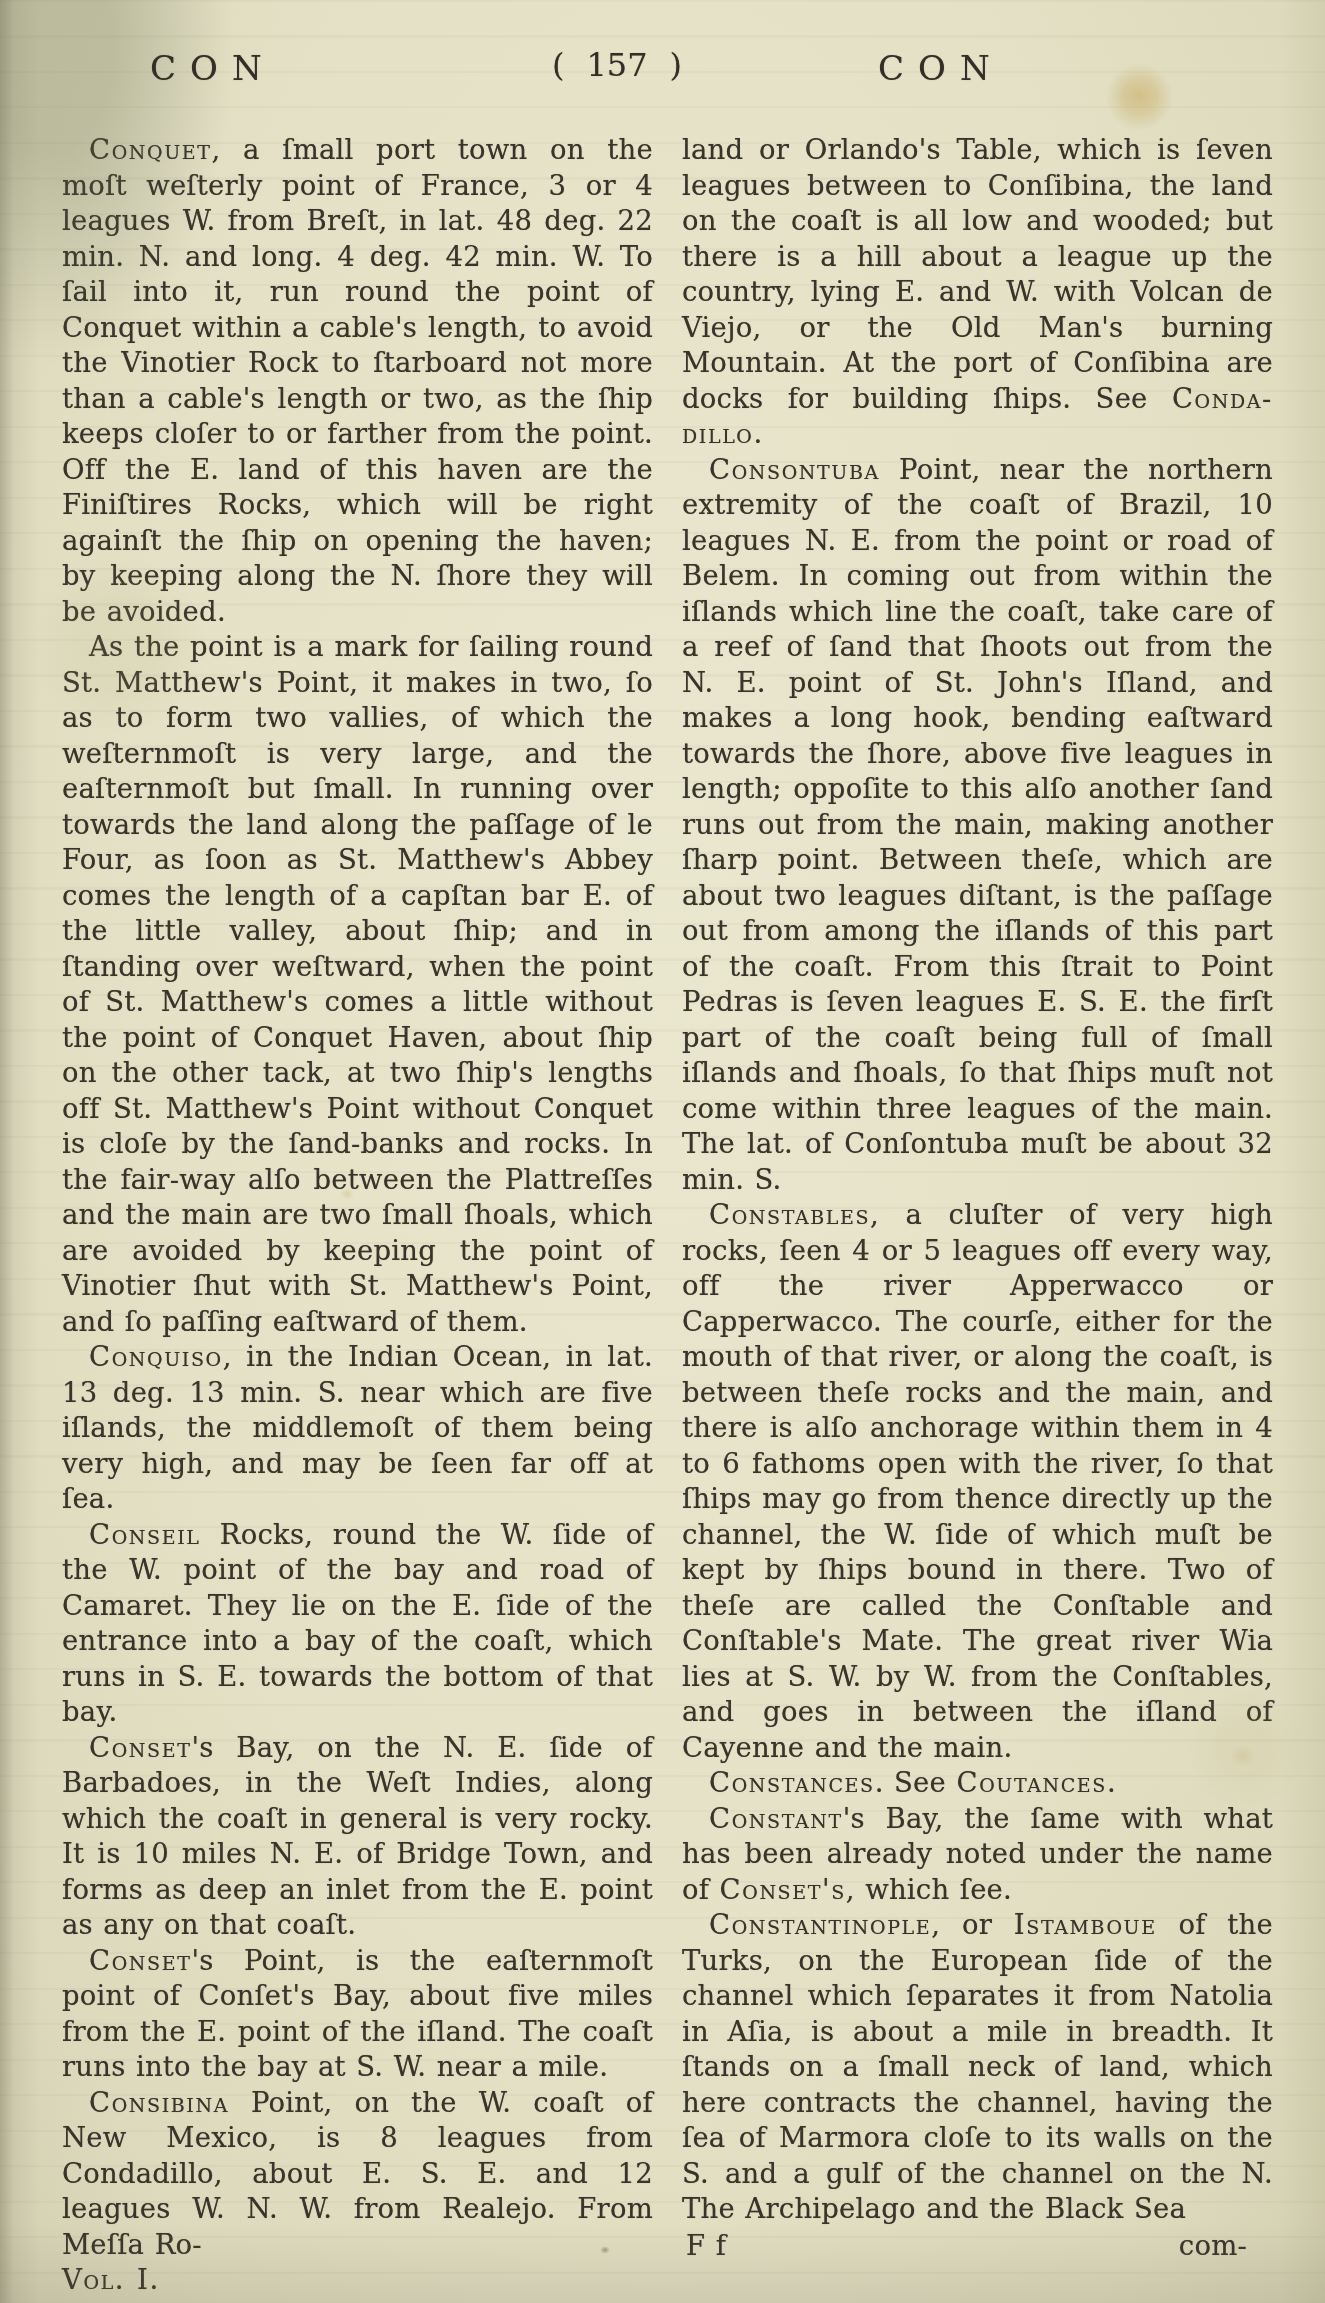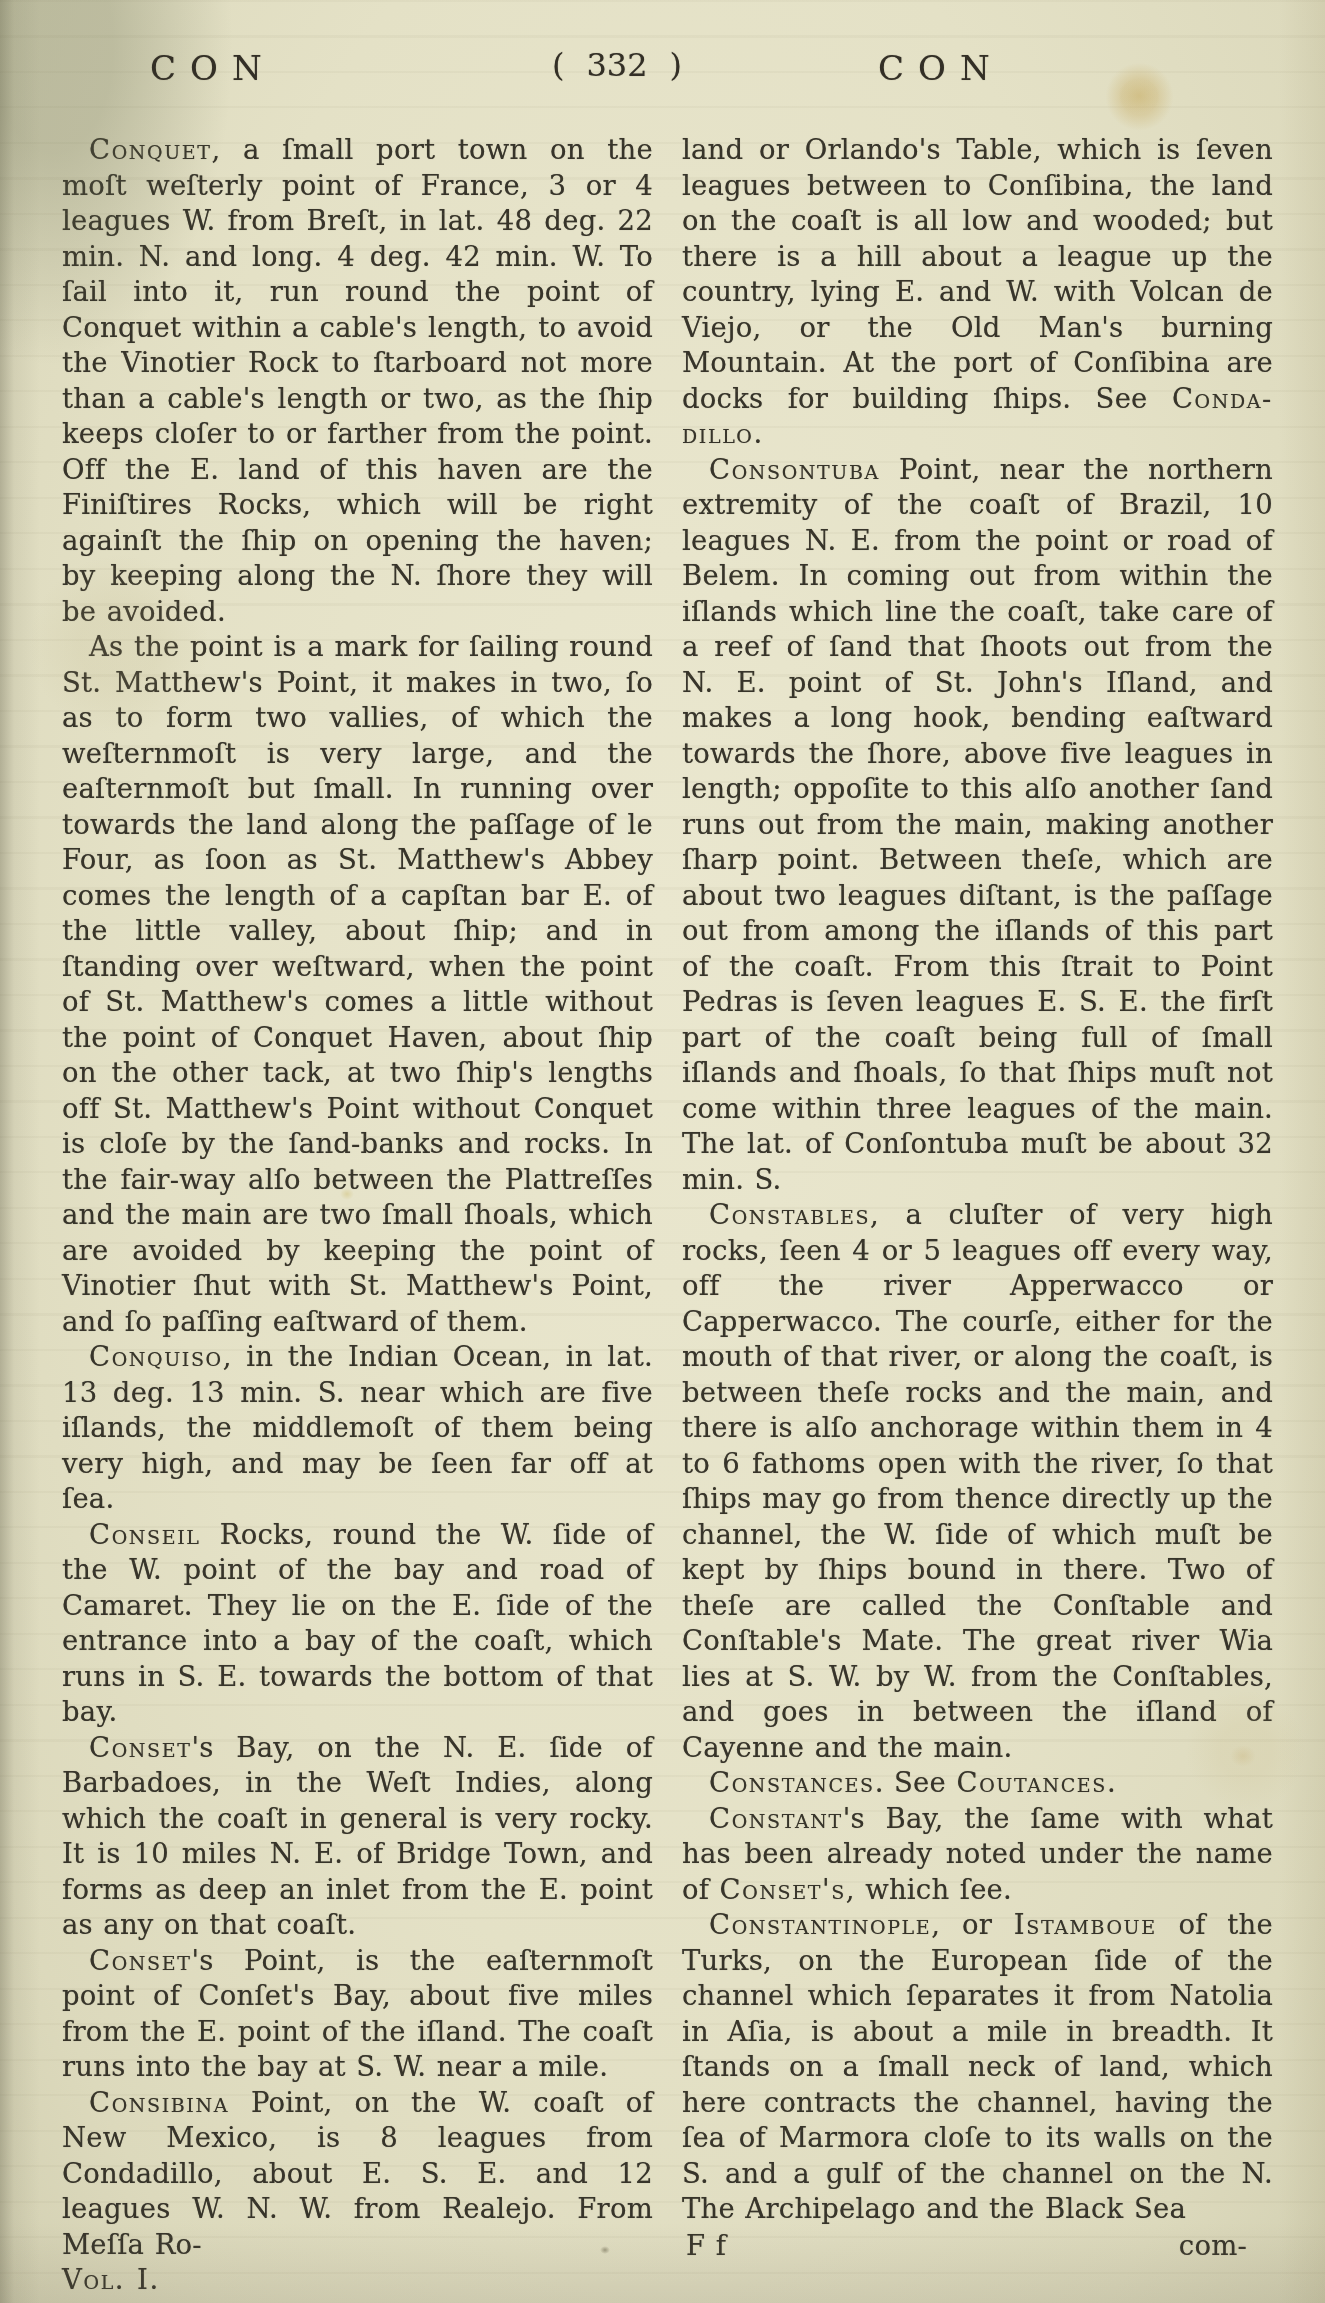--- a/index.html
+++ b/index.html
@@ -77,21 +77,21 @@
 
   <div class="stain stain-a"></div>
   <div class="stain stain-b"></div>
   <div class="stain stain-c"></div>
   <div class="stain stain-d"></div>
 
   <div class="header">
     <span class="running-title rt-left">CON</span>
     <span class="folio">
       <span>(</span>
-      <span>332</span>
+      <span>157</span>
       <span>)</span>
     </span>
     <span class="running-title rt-right">CON</span>
   </div>
 
   <div class="columns">
 
     <div class="col">
       <p><span class="sc">Conquet</span><span>, a ſmall port town on the moſt weſterly point of France, 3 or 4 leagues W. from Breſt, in lat. 48 deg. 22 min. N. and long. 4 deg. 42 min. W. To ſail into it, run round the point of Conquet within a cable's length, to avoid the Vinotier Rock to ſtarboard not more than a cable's length or two, as the ſhip keeps cloſer to or farther from the point. Off the E. land of this haven are the Finiſtires Rocks, which will be right againſt the ſhip on opening the haven; by keeping along the N. ſhore they will be avoided.</span></p>
       <p><span>As the point is a mark for ſailing round St. Matthew's Point, it makes in two, ſo as to form two vallies, of which the weſternmoſt is very large, and the eaſternmoſt but ſmall. In running over towards the land along the paſſage of le Four, as ſoon as St. Matthew's Abbey comes the length of a capſtan bar E. of the little valley, about ſhip; and in ſtanding over weſtward, when the point of St. Matthew's comes a little without the point of Conquet Haven, about ſhip on the other tack, at two ſhip's lengths off St. Matthew's Point without Conquet is cloſe by the ſand-banks and rocks. In the fair-way alſo between the Plattreſſes and the main are two ſmall ſhoals, which are avoided by keeping the point of Vinotier ſhut with St. Matthew's Point, and ſo paſſing eaſtward of them.</span></p>

